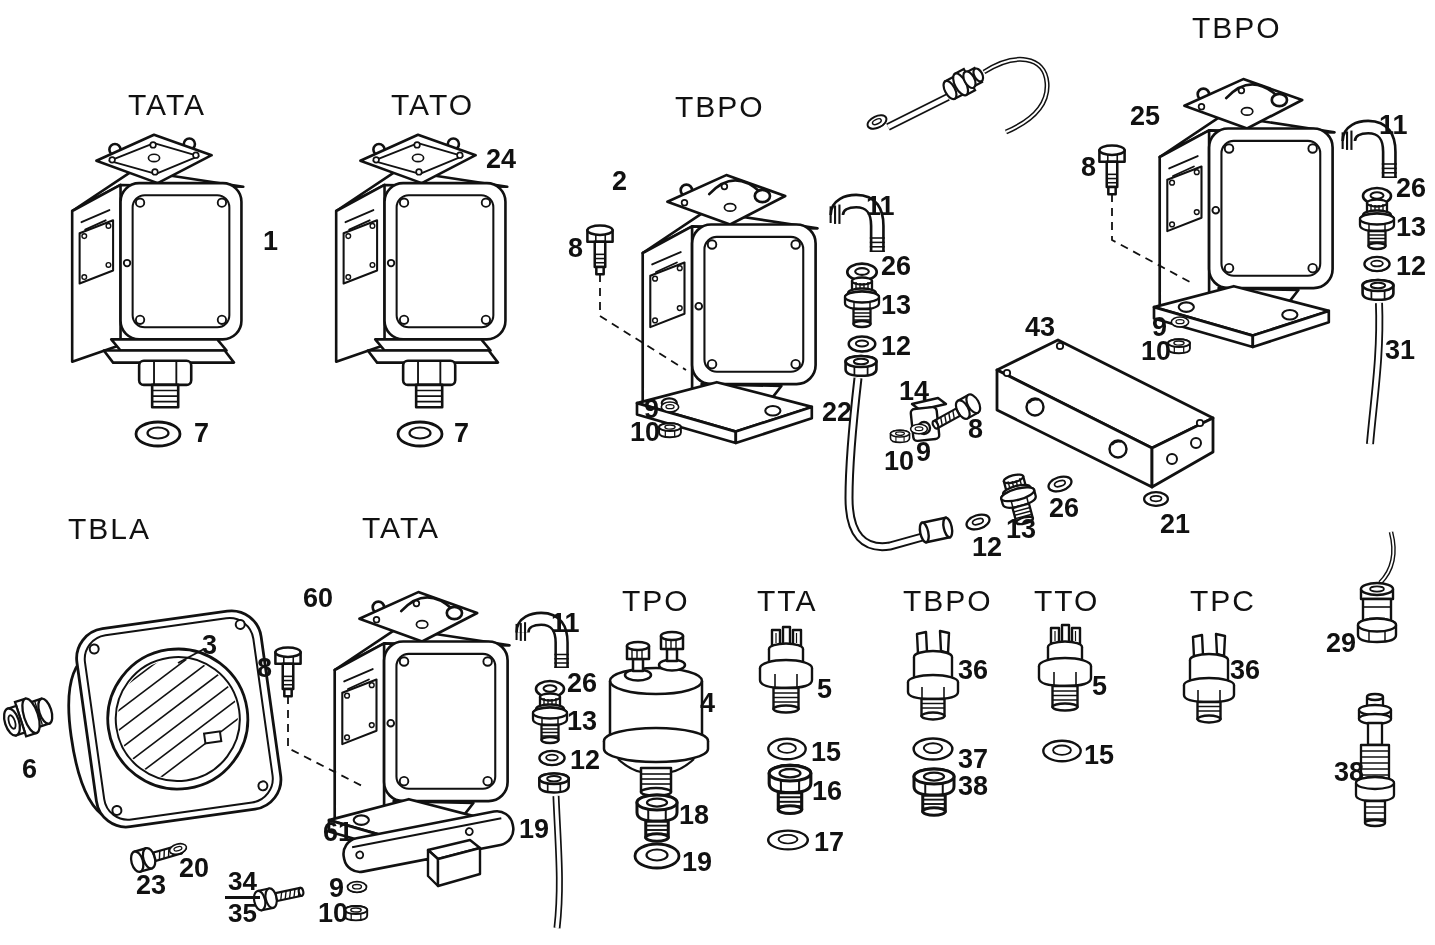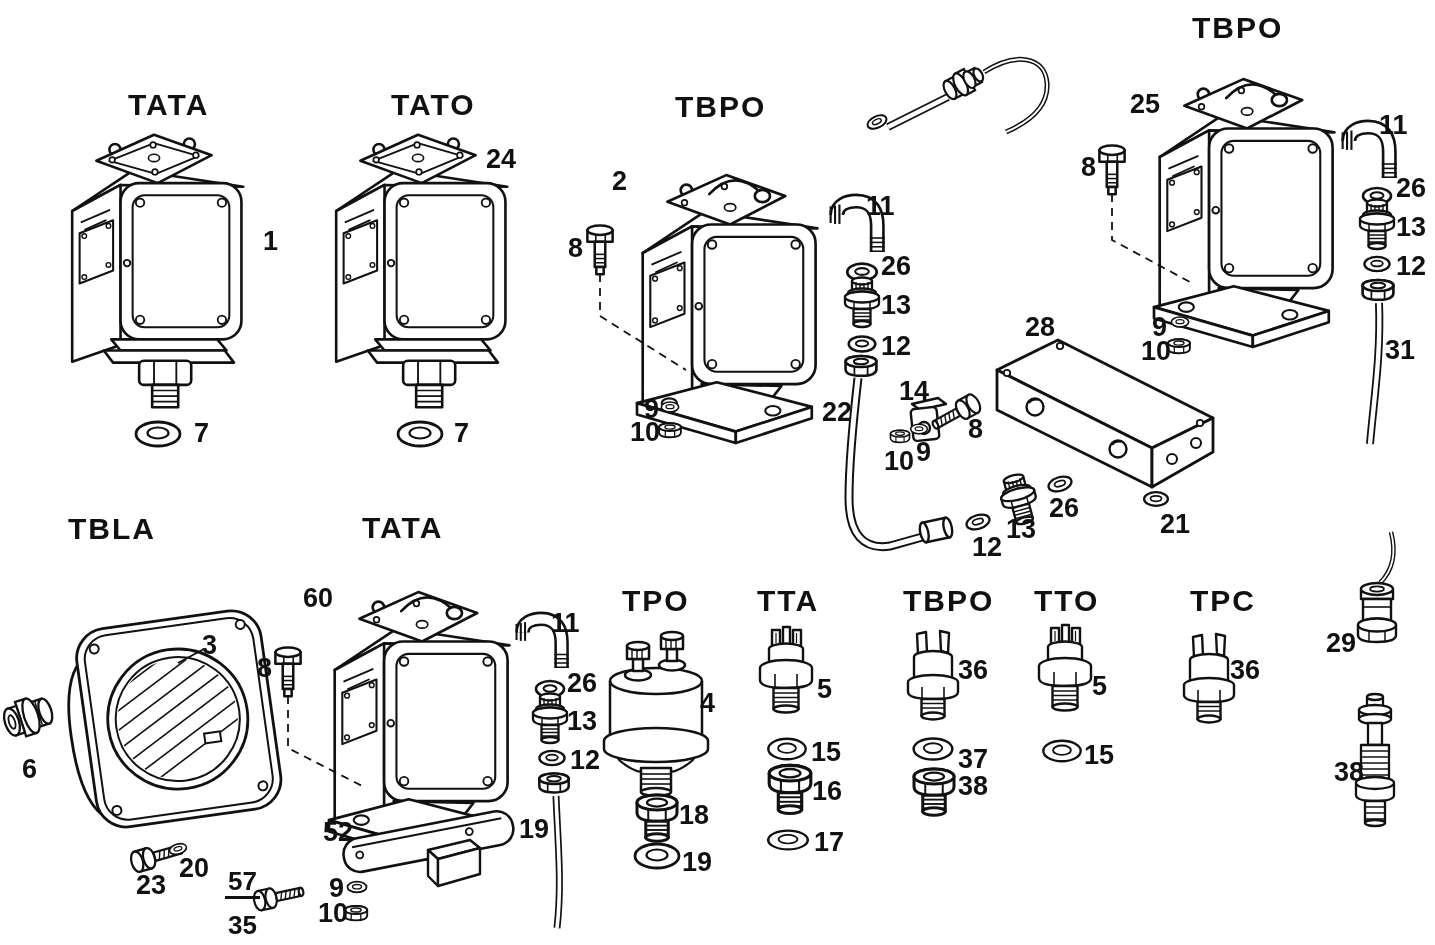--- a/index.html
+++ b/index.html
@@ -1,25 +1,25 @@
 <!DOCTYPE html>
 <html><head>
 <meta charset="utf-8">
 <style>
   html,body{margin:0;padding:0;background:#e8e8e8;}
   .canvas{
     position:relative;width:1435px;height:945px;background:#ffffff;
     overflow:hidden;font-family:"Liberation Sans",sans-serif;color:#111;
   }
   .art{position:absolute;left:0;top:0;width:1435px;height:945px;}
-  .title{position:absolute;font-weight:700;font-size:30px;letter-spacing:2px;white-space:nowrap;}
+  .title{position:absolute;font-weight:400;font-size:30px;letter-spacing:2px;white-space:nowrap;}
   .num{position:absolute;font-weight:700;font-size:27px;white-space:nowrap;}
   .frac{position:absolute;font-weight:700;font-size:26px;line-height:1.05;text-align:center;}
   .frac .top{display:block;border-bottom:3px solid #111;padding:0 3px 1px;}
-  .frac .bot{display:block;padding-top:13px;}
+  .frac .bot{display:block;padding-top:1px;}
 </style>
 </head>
 <body>
 
 <div class="canvas">
 
   <svg class="art" viewBox="0 0 1435 945" aria-hidden="true">
     <defs>
 
       <g id="boxStud" fill="#ffffff" stroke="#111111" stroke-width="2.8" stroke-linejoin="round" stroke-linecap="round">
@@ -501,27 +501,27 @@
   <div class="num" style="left:630px;top:417px">10</div>
   <div class="num" style="left:866px;top:191px">11</div>
   <div class="num" style="left:881px;top:251px">26</div>
   <div class="num" style="left:881px;top:290px">13</div>
   <div class="num" style="left:881px;top:331px">12</div>
   <div class="num" style="left:822px;top:397px">22</div>
   <div class="num" style="left:899px;top:376px">14</div>
   <div class="num" style="left:968px;top:414px">8</div>
   <div class="num" style="left:916px;top:437px">9</div>
   <div class="num" style="left:884px;top:446px">10</div>
-  <div class="num" style="left:1025px;top:312px">28</div>
+  <div class="num" style="left:1025px;top:312px">43</div>
   <div class="num" style="left:1160px;top:509px">21</div>
   <div class="num" style="left:972px;top:532px">12</div>
   <div class="num" style="left:1006px;top:514px">13</div>
   <div class="num" style="left:1049px;top:493px">26</div>
 
-  <div class="num" style="left:1130px;top:89px">25</div>
+  <div class="num" style="left:1130px;top:101px">25</div>
   <div class="num" style="left:1081px;top:152px">8</div>
   <div class="num" style="left:1379px;top:110px">11</div>
   <div class="num" style="left:1396px;top:173px">26</div>
   <div class="num" style="left:1396px;top:212px">13</div>
   <div class="num" style="left:1396px;top:251px">12</div>
   <div class="num" style="left:1385px;top:335px">31</div>
   <div class="num" style="left:1152px;top:312px">9</div>
   <div class="num" style="left:1141px;top:336px">10</div>
 
   <div class="num" style="left:202px;top:630px">3</div>
@@ -529,23 +529,23 @@
   <div class="num" style="left:136px;top:870px">23</div>
   <div class="num" style="left:179px;top:853px">20</div>
 
   <div class="num" style="left:303px;top:583px">60</div>
   <div class="num" style="left:257px;top:653px">8</div>
   <div class="num" style="left:551px;top:608px">11</div>
   <div class="num" style="left:567px;top:668px">26</div>
   <div class="num" style="left:567px;top:706px">13</div>
   <div class="num" style="left:570px;top:745px">12</div>
   <div class="num" style="left:519px;top:814px">19</div>
-  <div class="num" style="left:323px;top:817px">52</div>
+  <div class="num" style="left:323px;top:817px">61</div>
   <div class="frac" style="left:225px;top:868px">
-    <span class="top">57</span>
+    <span class="top">34</span>
     <span class="bot">35</span>
   </div>
   <div class="num" style="left:329px;top:873px">9</div>
   <div class="num" style="left:318px;top:898px">10</div>
 
   <div class="num" style="left:700px;top:688px">4</div>
   <div class="num" style="left:679px;top:800px">18</div>
   <div class="num" style="left:682px;top:847px">19</div>
 
   <div class="num" style="left:817px;top:674px">5</div>

